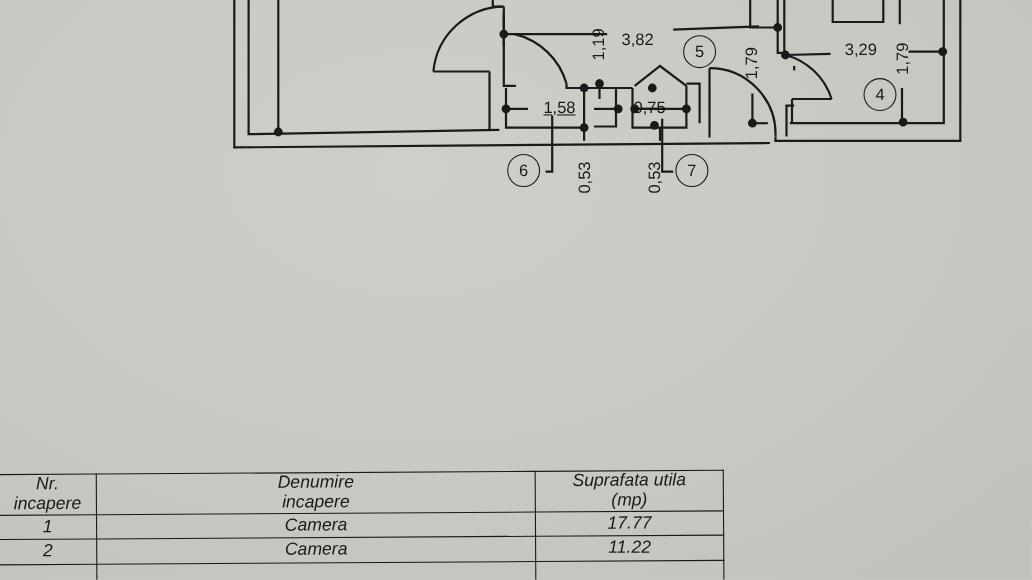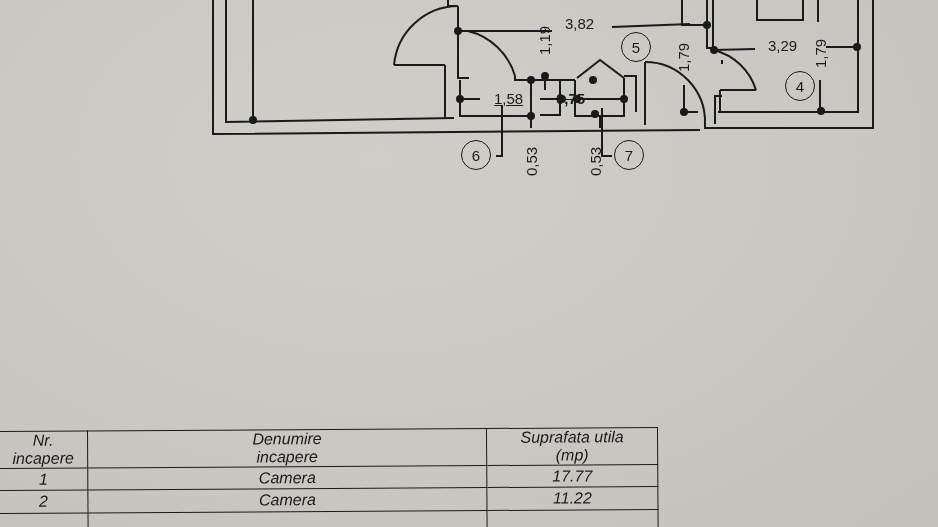--- a/index.html
+++ b/index.html
@@ -86,24 +86,24 @@
   <line x1="826" y1="47" x2="857" y2="47"></line>
   <circle cx="857" cy="47" r="3" fill="#1a1a1a"></circle>
   <polyline points="820,80 820,112"></polyline>
   <circle cx="821" cy="111" r="3" fill="#1a1a1a"></circle>
   <line x1="680" y1="112" x2="698" y2="112"></line>
   <circle cx="684" cy="112" r="3" fill="#1a1a1a"></circle>
   <line x1="684" y1="85" x2="684" y2="112"></line>
   <line x1="722" y1="60" x2="722" y2="64"></line>
 </svg>
 
-<span class="dim" style="left:565px;top:15px;">3,82</span>
+<span class="dim" style="left:565px;top:28px;">3,82</span>
 <span class="dim v" style="left:536px;top:55px;">1,19</span>
 <span class="dim" style="left:494px;top:90px;text-decoration:underline;">1,58</span>
-<span class="dim" style="left:556px;top:90px;text-decoration:line-through;font-weight:bold;">0,75</span>
+<span class="dim" style="left:576px;top:90px;text-decoration:line-through;">0,75</span>
 <span class="dim v" style="left:675px;top:72px;">1,79</span>
 <span class="dim" style="left:768px;top:37px;">3,29</span>
 <span class="dim v" style="left:812px;top:68px;">1,79</span>
 <span class="dim v" style="left:523px;top:176px;">0,53</span>
 <span class="dim v" style="left:587px;top:176px;">0,53</span>
 
 <div class="tag" style="left:621px;top:32px;">5</div>
 <div class="tag" style="left:785px;top:71px;">4</div>
 <div class="tag" style="left:461px;top:140px;">6</div>
 <div class="tag" style="left:614px;top:140px;">7</div>

